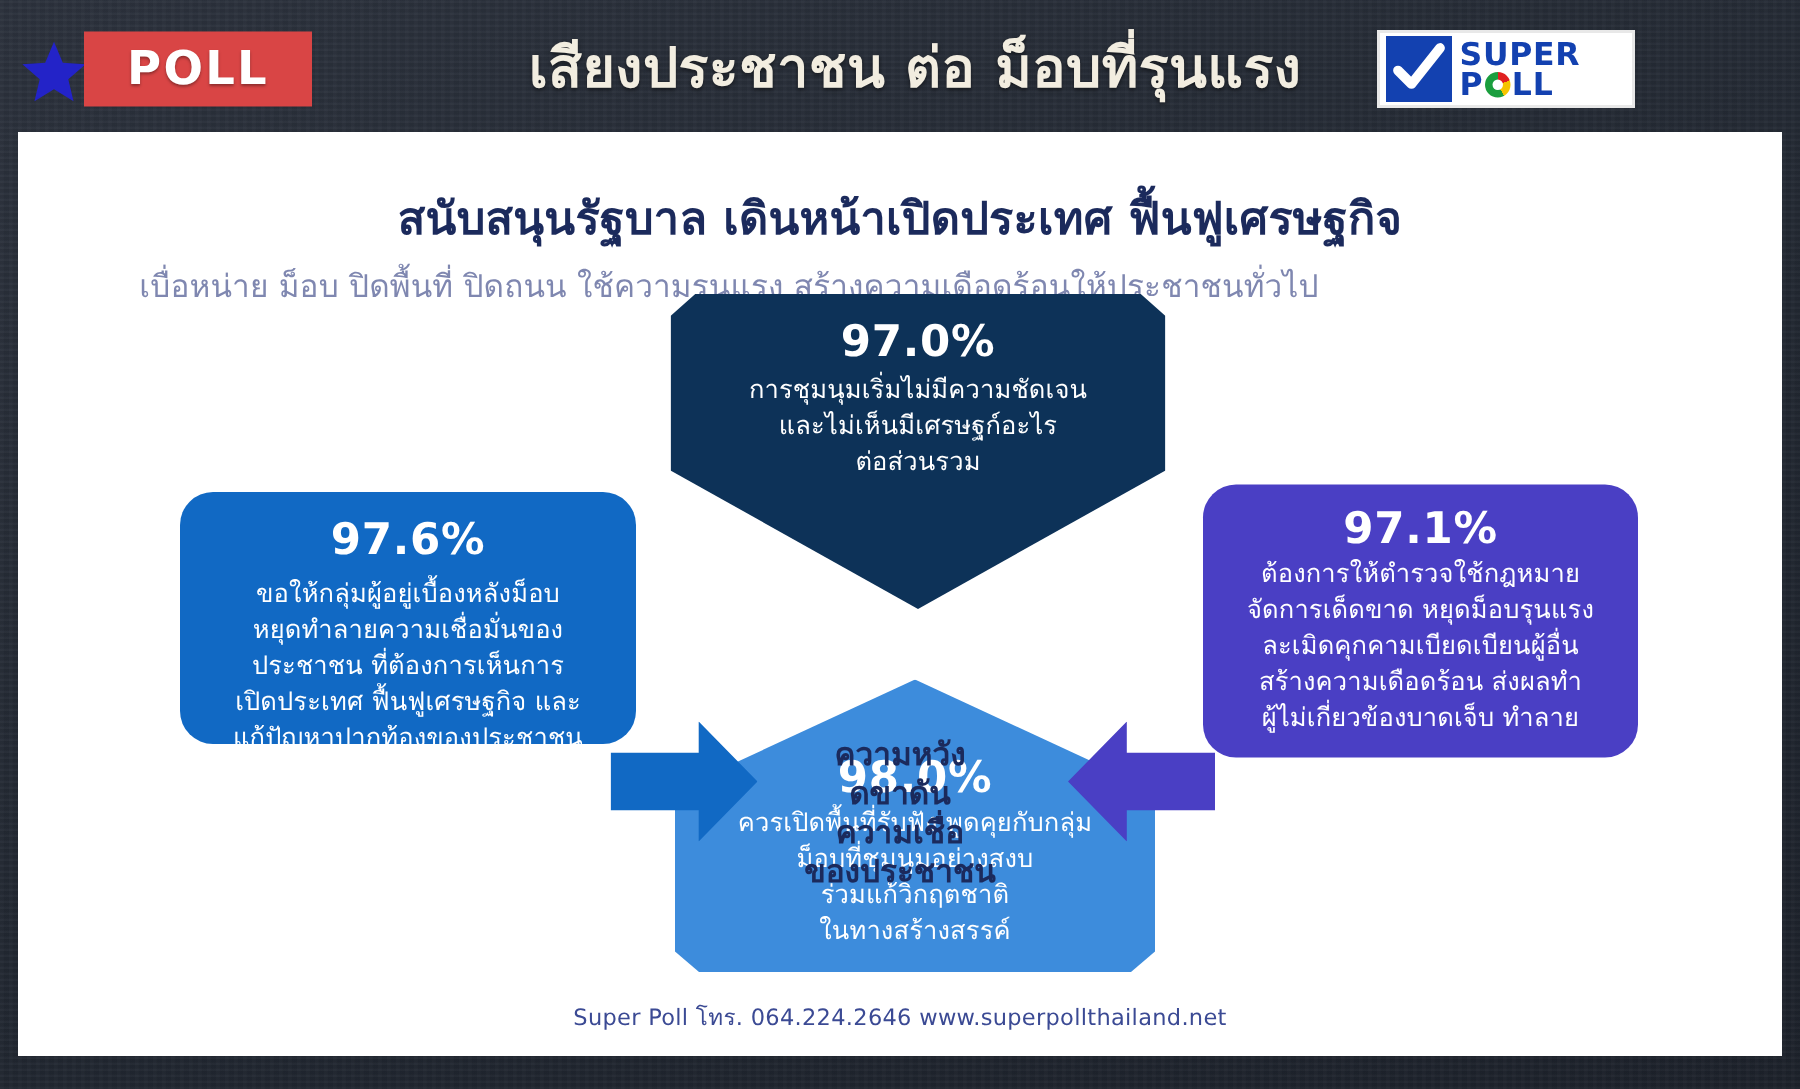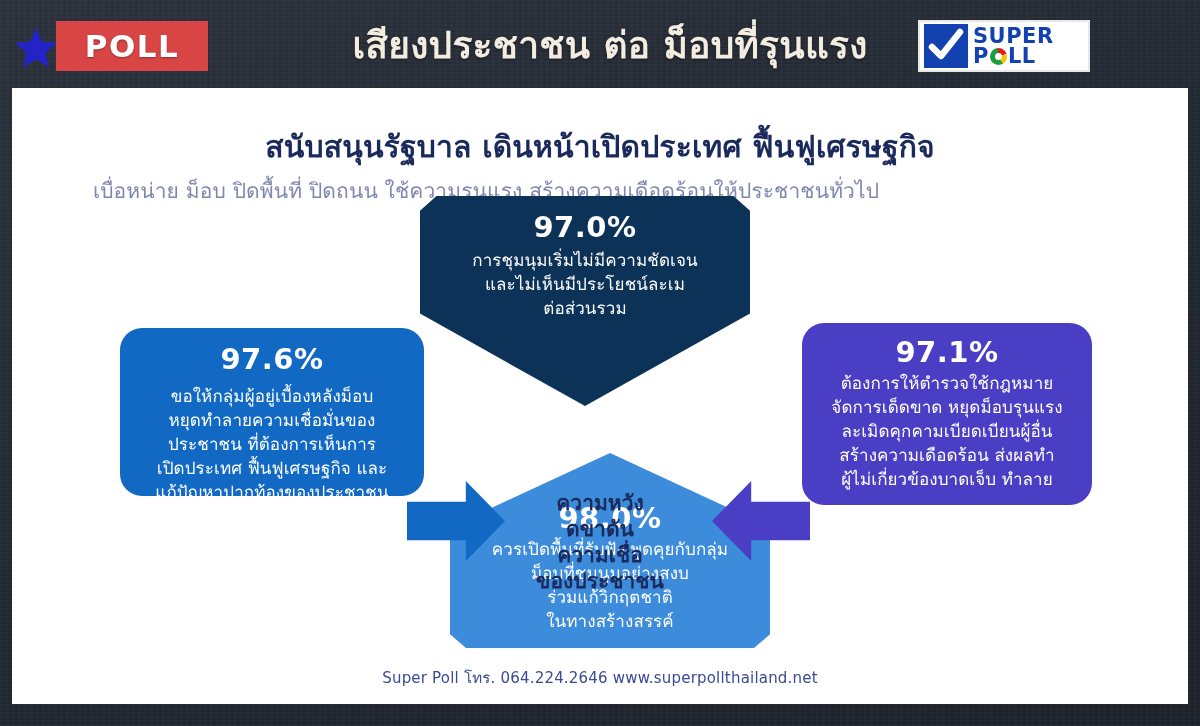--- a/index.html
+++ b/index.html
@@ -183,21 +183,21 @@
     font-size: 17px;
     color: #ffffff;
     line-height: 24px;
     text-align: center;
     letter-spacing: .1px;
   }
 
   
   #card-top {
     position: absolute;
-    left: 408px; top: -22px;
+    left: 435px; top: -22px;
     width: 330px; height: 210px;
     background: #0d3258;
     -webkit-clip-path: polygon(5% 0,95% 0,100% 7%,100% 56%,50% 100%,0 56%,0 7%);
     clip-path: polygon(5% 0,95% 0,100% 7%,100% 56%,50% 100%,0 56%,0 7%);
     padding: 14px 22px 0 22px;
   }
   #card-top .pct { margin-bottom: 4px; }
 
   
   #card-bottom {
@@ -302,21 +302,21 @@
 
     <div id="main-heading">สนับสนุนรัฐบาล เดินหน้าเปิดประเทศ ฟื้นฟูเศรษฐกิจ</div>
     <div id="sub-heading">เบื่อหน่าย ม็อบ ปิดพื้นที่ ปิดถนน ใช้ความรุนแรง สร้างความเดือดร้อนให้ประชาชนทั่วไป</div>
 
     <div id="diagram">
 
       <div id="card-top">
         <div class="pct">97.0%</div>
         <div class="body">
           <div>การชุมนุมเริ่มไม่มีความชัดเจน</div>
-          <div>และไม่เห็นมีประโยชน์ละเม</div>
+          <div>และไม่เห็นมีเศรษฐก์อะไร</div>
           <div>ต่อส่วนรวม</div>
         </div>
       </div>
 
       <div id="card-left">
         <div class="pct">97.6%</div>
         <div class="body">
           <div>ขอให้กลุ่มผู้อยู่เบื้องหลังม็อบ</div>
           <div>หยุดทำลายความเชื่อมั่นของ</div>
           <div>ประชาชน ที่ต้องการเห็นการ</div>

